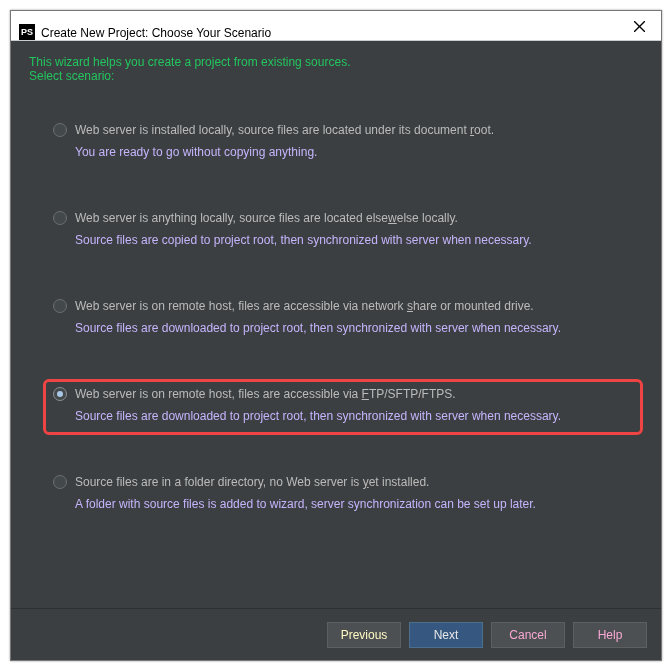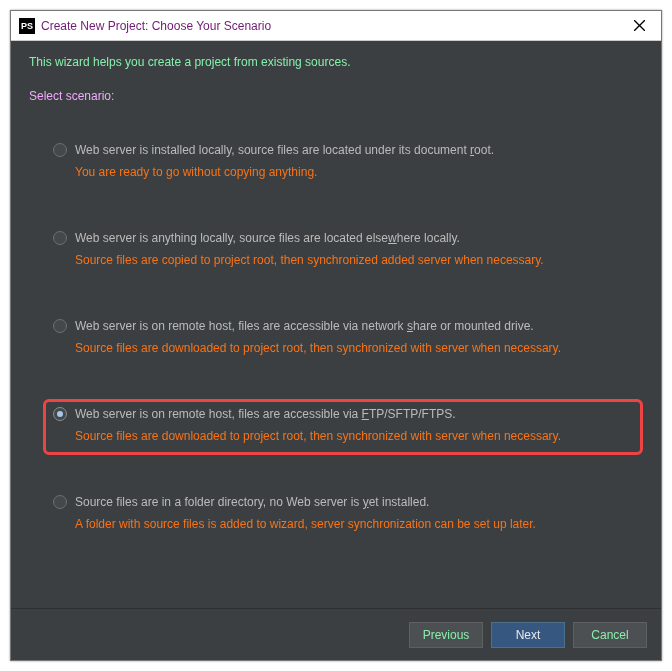--- a/index.html
+++ b/index.html
@@ -13,48 +13,48 @@
   .window {
     width: 652px; height: 651px;
     border: 1px solid #777;
     background: #3c3f41;
     display: flex; flex-direction: column;
     box-shadow: 0 0 2px rgba(0,0,0,.4);
   }
   .titlebar {
     height: 30px;
     background: #fff;
-    display: flex; align-items: center;
+    display: flex; align-items: flex-end;
     padding: 0 8px;
     border-bottom: 1px solid #ccc;
   }
   .titlebar .logo {
     width: 16px; height: 16px;
     background: #000;
     color: #fff;
     font-size: 9px; font-weight: bold;
     display: flex; align-items: center; justify-content: center;
     margin-right: 6px;
     font-family: Arial, sans-serif;
   }
-  .titlebar .title { color: #701a75; font-size: 12px; flex: 1; }
+  .titlebar .title { color: #000000; font-size: 12px; flex: 1; }
   .titlebar .close {
     width: 28px; height: 28px;
     display: flex; align-items: center; justify-content: center;
     cursor: pointer;
   }
   .titlebar .close svg { width: 11px; height: 11px; }
   .content {
     flex: 1;
     background: #3c3f41;
     padding: 14px 18px 0 18px;
     color: #bbbbbb;
   }
-  .intro { color: #86efac; margin-bottom: 20px; }
-  .select-label { color: #f0abfc; margin-bottom: 12px; }
+  .intro { color: #22c55e; }
+  .select-label { color: #22c55e; margin-bottom: 12px; }
   .options { padding-left: 14px; }
   .option {
     margin-bottom: 18px;
     padding: 6px 8px 10px 8px;
     border: 2px solid transparent;
     border-radius: 6px;
     margin-top: 32px;
   }
   .option.highlight {
     border: 3px solid #ef4444;
@@ -71,38 +71,38 @@
     flex-shrink: 0;
   }
   .radio.checked { border-color: #8a8f91; }
   .radio.checked::after {
     content: "";
     width: 6px; height: 6px; border-radius: 50%;
     background: #a8c8e8;
   }
   .radio-label { color: #bbbbbb; }
   .underline { text-decoration: underline; }
-  .desc { color: #f97316; margin: 8px 0 0 22px; }
+  .desc { color: #c4b5fd; margin: 8px 0 0 22px; }
   .footer {
     height: 52px;
     background: #3c3f41;
     border-top: 1px solid #2d2f30;
     display: flex; align-items: center; justify-content: flex-end;
     gap: 8px; padding: 0 14px;
   }
   .btn {
     min-width: 74px; height: 26px;
     background: #4c5052;
     border: 1px solid #5e6060;
-    color: #86efac;
+    color: #f9a8d4;
     font-size: 12px;
     display: flex; align-items: center; justify-content: center;
     cursor: pointer;
   }
-  .btn.disabled { color: #86efac; cursor: default; }
+  .btn.disabled { color: #fef9c3; cursor: default; }
   .btn.primary { background: #365880; border-color: #4c708c; color: #e8e8e8; }
 </style>
 </head>
 <body>
 
 <div class="window">
   <div class="titlebar">
     <div class="logo">PS</div>
     <div class="title">Create New Project: Choose Your Scenario</div>
     <div class="close">
@@ -120,23 +120,23 @@
         <div class="option">
           <div class="radio-row">
             <span class="radio"></span>
             <span class="radio-label"><span>Web server is installed locally, source files are located under its document </span><span class="underline">r</span><span>oot.</span></span>
           </div>
           <div class="desc">You are ready to go without copying anything.</div>
         </div>
         <div class="option">
           <div class="radio-row">
             <span class="radio"></span>
-            <span class="radio-label"><span>Web server is anything locally, source files are located else</span><span class="underline">w</span><span>here locally.</span></span>
+            <span class="radio-label"><span>Web server is anything locally, source files are located else</span><span class="underline">w</span><span>else locally.</span></span>
           </div>
-          <div class="desc">Source files are copied to project root, then synchronized added server when necessary.</div>
+          <div class="desc">Source files are copied to project root, then synchronized with server when necessary.</div>
         </div>
         <div class="option">
           <div class="radio-row">
             <span class="radio"></span>
             <span class="radio-label"><span>Web server is on remote host, files are accessible via network </span><span class="underline">s</span><span>hare or mounted drive.</span></span>
           </div>
           <div class="desc">Source files are downloaded to project root, then synchronized with server when necessary.</div>
         </div>
         <div class="option highlight">
           <div class="radio-row">
@@ -152,14 +152,15 @@
           </div>
           <div class="desc">A folder with source files is added to wizard, server synchronization can be set up later.</div>
         </div>
       </div>
   </div>
 
   <div class="footer">
     <div class="btn disabled">Previous</div>
     <div class="btn primary">Next</div>
     <div class="btn">Cancel</div>
+    <div class="btn">Help</div>
   </div>
 </div>
 
 </body></html>

